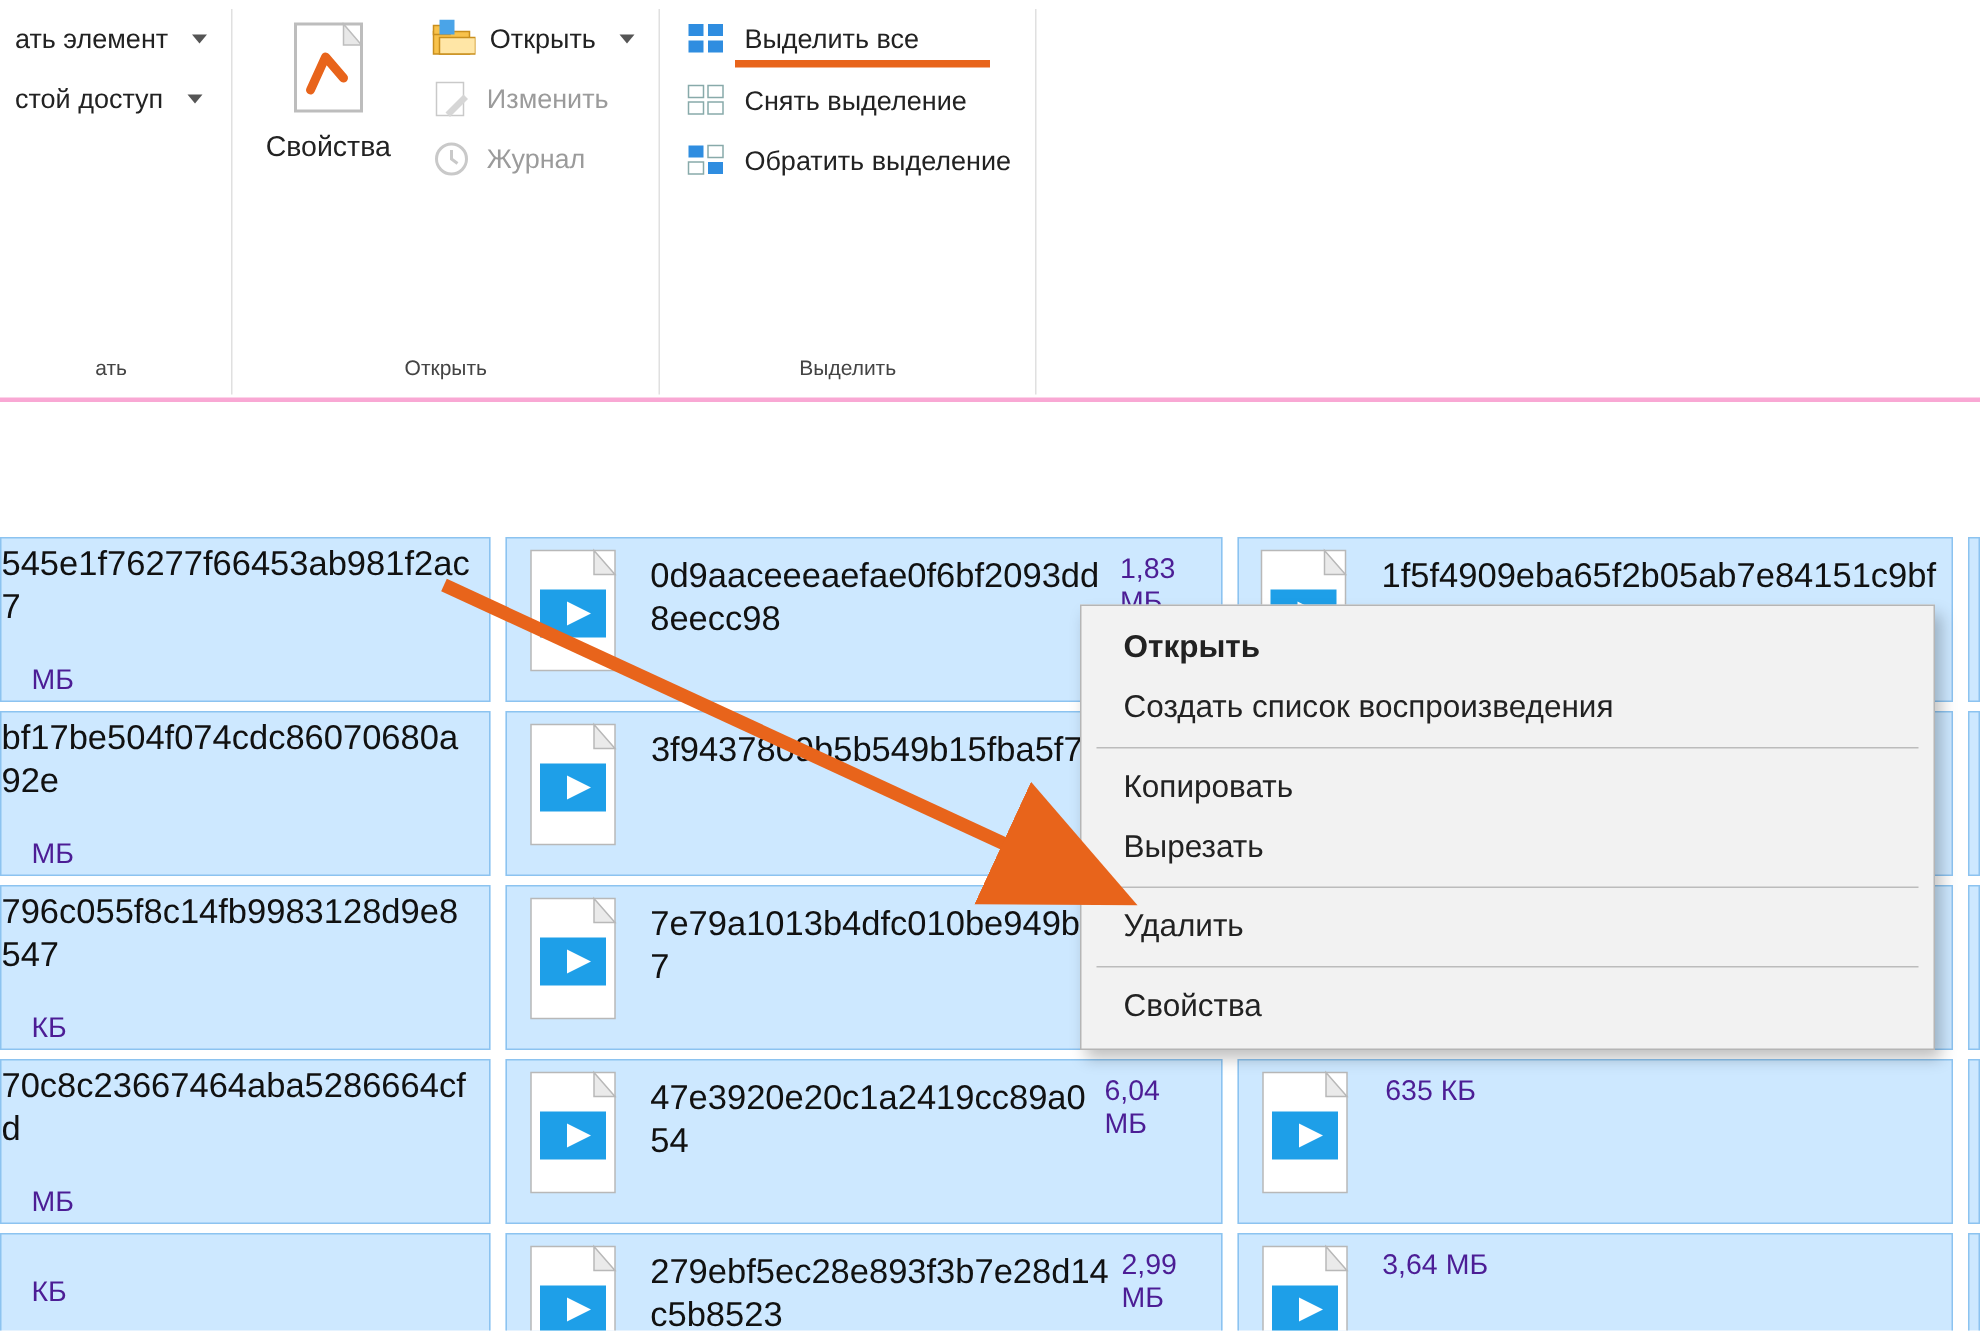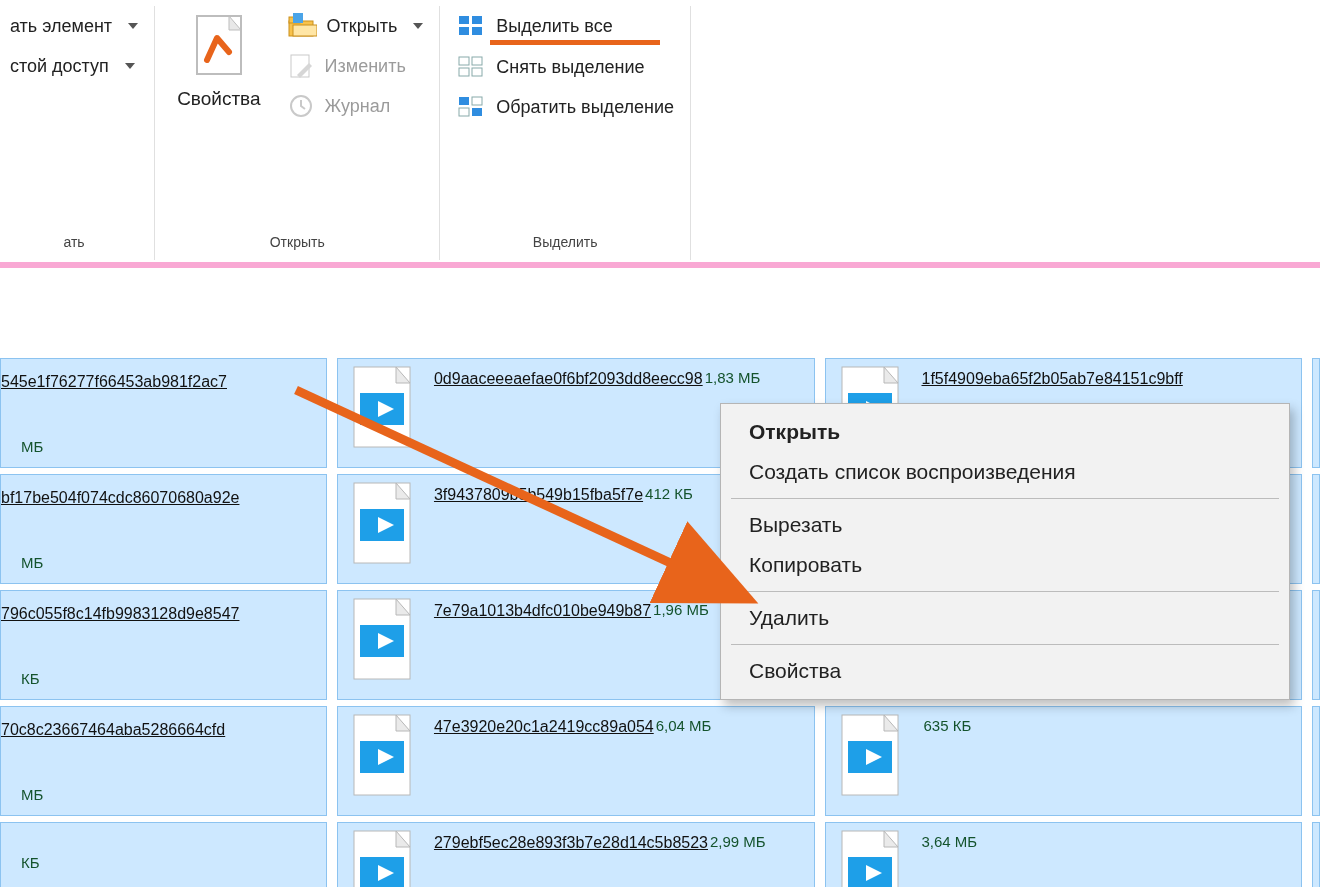--- a/index.html
+++ b/index.html
@@ -12,21 +12,21 @@
     height: 887px;
     overflow: hidden;
     position: relative;
   }
 
   
   .ribbon {
     display: flex;
     align-items: flex-start;
     padding: 6px 2px 2px 2px;
-    border-bottom: 6px solid #f9a8d4;
+    border-bottom: 3px solid #f9a8d4;
     height: 268px;
   }
   .ribbon-group {
     display: flex;
     flex-direction: column;
     align-items: center;
     padding: 0 8px 6px 8px;
     height: 100%;
   }
   .ribbon-group + .ribbon-group { border-left: 1px solid #e0e0e0; }
@@ -99,22 +99,22 @@
     border: 1px solid #8cc3f0;
     padding: 6px 10px 6px 6px;
     height: 110px;
   }
   .tile.c0 { width: 330px; flex-direction: column; justify-content: center; padding-left:0; }
   .tile.c1 { width: 482px; }
   .tile.c2 { width: 482px; }
   .tile.c3 { width: 8px; padding:0; }
   .tile .thumb { width: 78px; display:flex; align-items:center; justify-content:center; }
   .tile .meta { display:flex; flex-direction:row; gap:2px; padding-top:4px; max-width:370px; }
-  .tile .name { font-size: 16px; color:#111; line-height: 1.25; word-break: break-all; text-decoration: underline; }
-  .tile .size { font-size: 15px; color:#14532d; }
+  .tile .name { font-size: 23px; color:#111; line-height: 1.25; word-break: break-all; }
+  .tile .size { font-size: 19px; color:#4c1d95; }
   .tile.c0 .name { padding-left:0; }
   .tile.c0 .size { padding-left:0;margin-left:20px; }
   .row5 .tile { height: 80px; }
 
   
   .ctxmenu {
     position: absolute;
     left: 720px;
     top: 403px;
     width: 570px;
@@ -403,22 +403,22 @@
     </div>
     <div class="tile c3"></div>
   </div>
 
 </div>
 
 <div class="ctxmenu">
   <div class="ctxitem" style="font-weight:600;">Открыть</div>
   <div class="ctxitem">Создать список воспроизведения</div>
   <div class="ctxsep"></div>
+  <div class="ctxitem">Копировать</div>
   <div class="ctxitem">Вырезать</div>
-  <div class="ctxitem">Копировать</div>
   <div class="ctxsep"></div>
   <div class="ctxitem">Удалить</div>
   <div class="ctxsep"></div>
   <div class="ctxitem">Свойства</div>
 </div>
 
 <svg class="arrow" viewBox="0 0 480 240">
   <defs>
     <marker id="ah" markerWidth="12" markerHeight="12" refX="9" refY="5" orient="auto">
       <path d="M0,0 L11,5 L0,10 Z" fill="#e8641b"></path>

